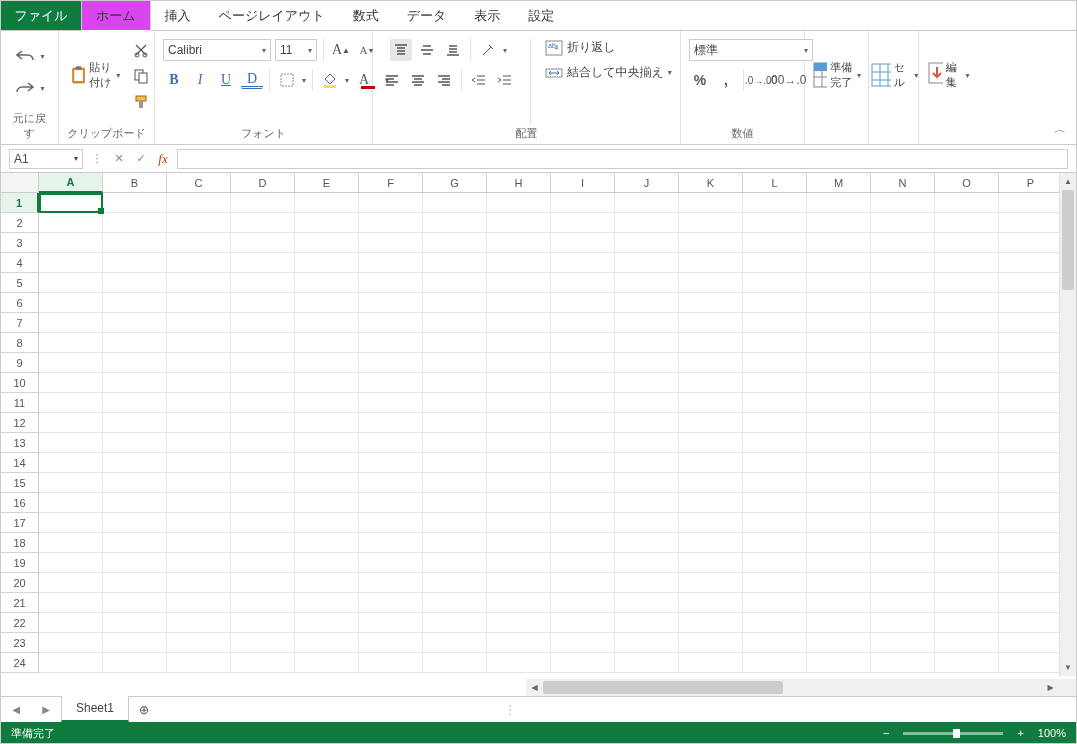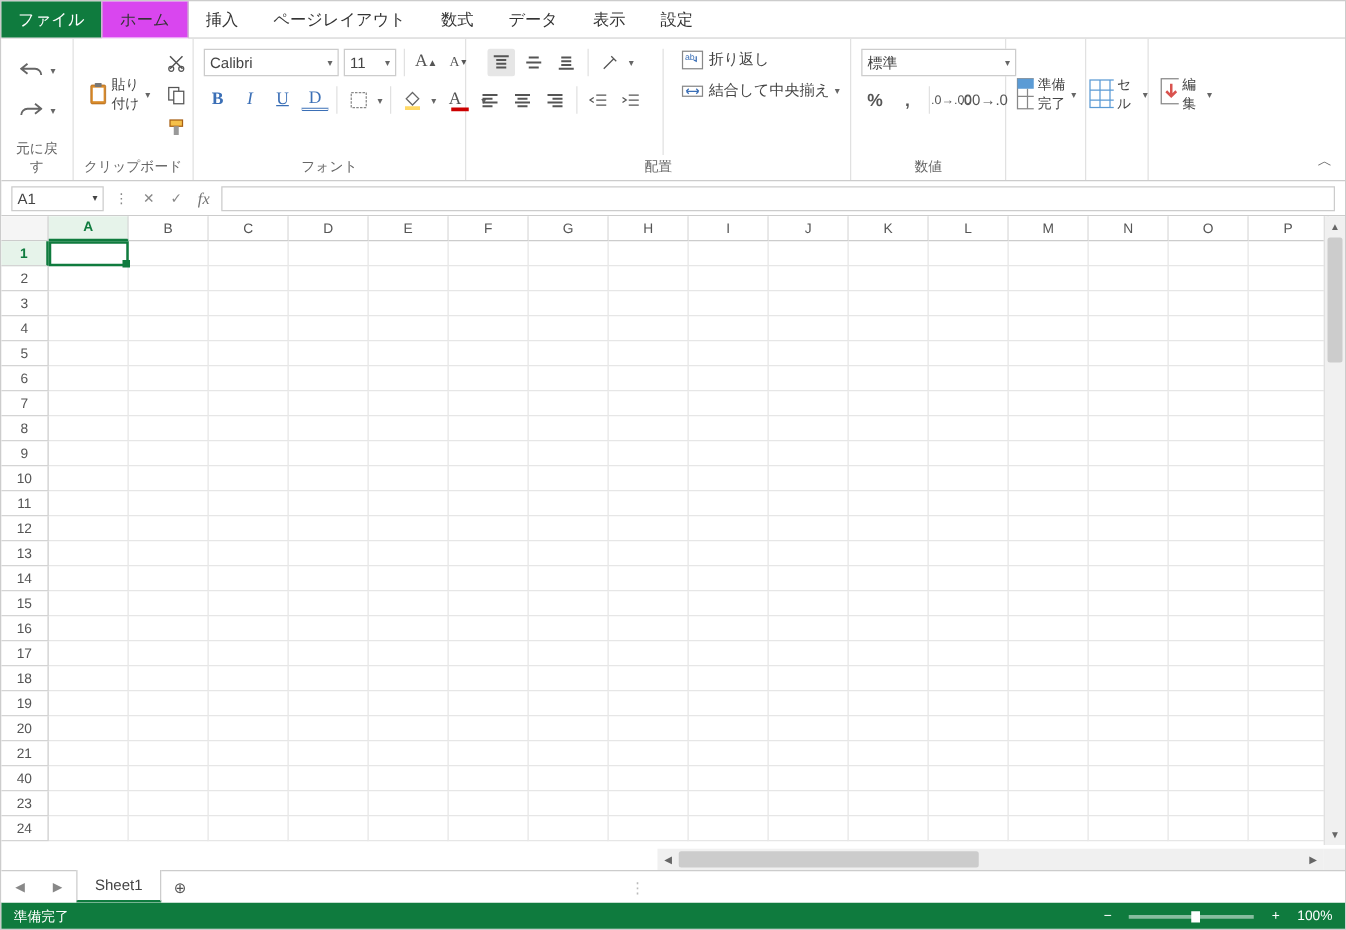--- a/index.html
+++ b/index.html
@@ -29,21 +29,21 @@
   
   .collapse { position: absolute; right: 10px; bottom: 6px; cursor: pointer; color: #666; font-size: 12px; }
   
   
   svg { display: block; }
   
   
   .formula { height: 28px; border-bottom: 1px solid #ccc; display: flex; align-items: center; padding: 0 8px; gap: 6px; }
   .namebox { width: 74px; height: 20px; border: 1px solid #ccc; display: flex; align-items: center; justify-content: space-between; padding: 0 4px; }
   .fbtn { width: 16px; height: 16px; display: inline-flex; align-items: center; justify-content: center; color: #888; font-size: 11px; cursor: pointer; }
-  .fx { font-style: italic; font-family: serif; font-size: 13px; color: #737373; }
+  .fx { font-style: italic; font-family: serif; font-size: 13px; color: #c2410c; }
   .finput { flex: 1; height: 20px; border: 1px solid #ccc; padding: 0 4px; }
   
   
   .grid-wrap { position: relative; height: 523px; }
   .col-headers { display: flex; height: 20px; background: #fff; }
   .corner { width: 38px; height: 20px; border-right: 1px solid #ccc; border-bottom: 1px solid #ccc; background: #f5f5f5; }
   .colh { width: 64px; height: 20px; border-right: 1px solid #d4d4d4; border-bottom: 1px solid #ccc; display: flex; align-items: center; justify-content: center; font-size: 11px; color: #555; background: #fff; }
   .colh.sel { background: #e6f3ea; border-bottom: 2px solid #0f7b3e; color: #0f7b3e; font-weight: 600; }
   .row-area { display: flex; }
   .row-headers { width: 38px; }
@@ -389,21 +389,21 @@
         <div class="rowh">12</div>
         <div class="rowh">13</div>
         <div class="rowh">14</div>
         <div class="rowh">15</div>
         <div class="rowh">16</div>
         <div class="rowh">17</div>
         <div class="rowh">18</div>
         <div class="rowh">19</div>
         <div class="rowh">20</div>
         <div class="rowh">21</div>
-        <div class="rowh">40</div>
+        <div class="rowh">22</div>
         <div class="rowh">23</div>
         <div class="rowh">24</div>
       </div>
     <div class="cells" id="cells" style="width:1024px;height:480px">
       <div class="cells-grid" id="cells-grid">
           <div class="cell-row">
             <div class="cell"></div>
             <div class="cell"></div>
             <div class="cell"></div>
             <div class="cell"></div>

